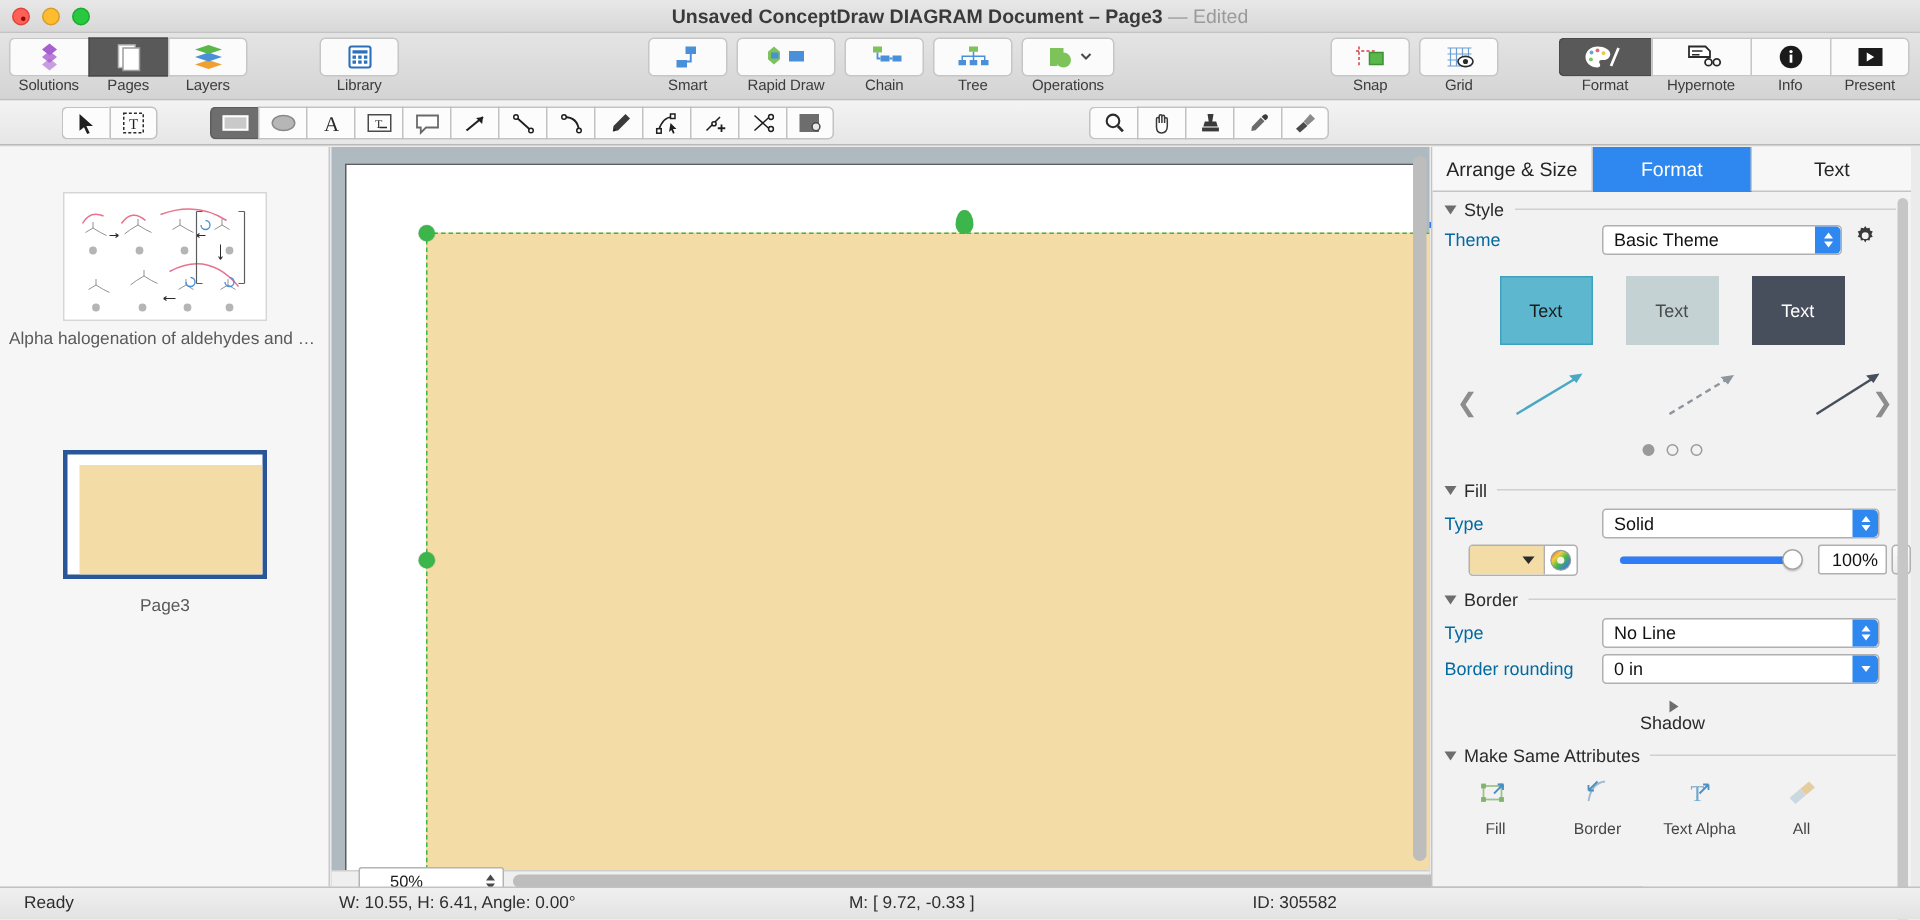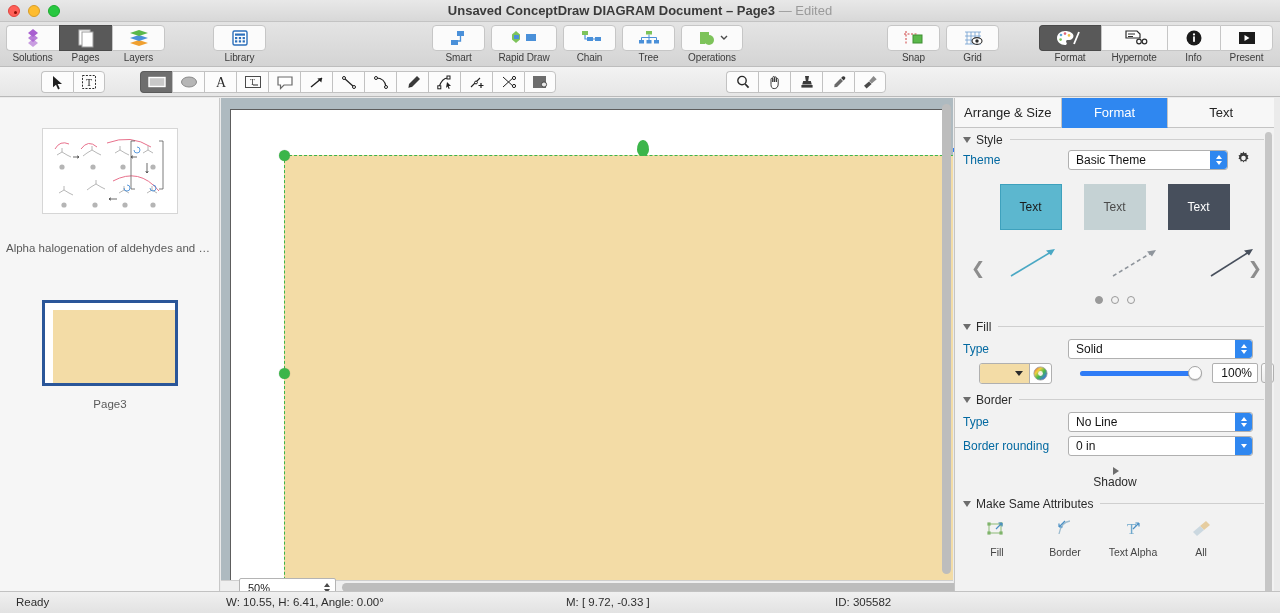--- a/index.html
+++ b/index.html
@@ -98,21 +98,21 @@
     position: absolute; left: 0; top: 98px; width: 220px; height: 493px;
     background: #f6f6f6; border-right: 1px solid #c8c8c8;
   }
   .thumb-wrap { position: absolute; left: 0; width: 220px; text-align: center; }
   .thumb {
     width: 136px; height: 86px; margin: 0 auto; background: #fff;
     border: 1px solid #d6d6d6; position: relative; overflow: hidden;
   }
   .thumb.sel { border: 3px solid #2a5699; width: 136px; height: 86px; }
   .thumb-cap {
-    font-size: 11.5px; color: #5a5a5a; margin-top: 28px;
+    font-size: 11.5px; color: #5a5a5a; margin-top: 6px;
     white-space: nowrap; overflow: hidden; text-overflow: ellipsis;
     padding: 0 6px;
   }
   .page3-fill {
     position: absolute; left: 8px; top: 7px; right: 0px; bottom: 0px;
     background: #f3dca6;
   }
 
   
   .canvas-area {
@@ -146,21 +146,21 @@
   }
   .h-scroll-area {
     position: absolute; left: 221px; top: 580px; width: 732px; height: 13px;
     background: #efefef; border-top: 1px solid #cfcfcf;
   }
   .h-scroll { position:absolute; left: 121px; top: 2px; width: 755px; height: 9px;
     background: #bdbdbd; border-radius: 5px; }
   .zoom-field {
     position: absolute; left: 239px; top: 578px; width: 97px; height: 18px;
     background: #fff; border: 1px solid #b4b4b4; border-radius: 2px;
-    font-size: 11px; color: #1c1c1c; line-height: 18px; padding-left: 8px;
+    font-size: 11px; color: #1c1c1c; line-height: 18px; padding-left: 20px;
   }
   .stepper-v {
     position: absolute; right: 3px; top: 1px; width: 11px; height: 16px;
     display: flex; flex-direction: column; align-items: center; justify-content: center;
   }
 
   
   .rpanel {
     position: absolute; left: 954px; top: 98px; width: 320px; height: 493px;
     background: #f2f2f2; border-left: 1px solid #c4c4c4;

